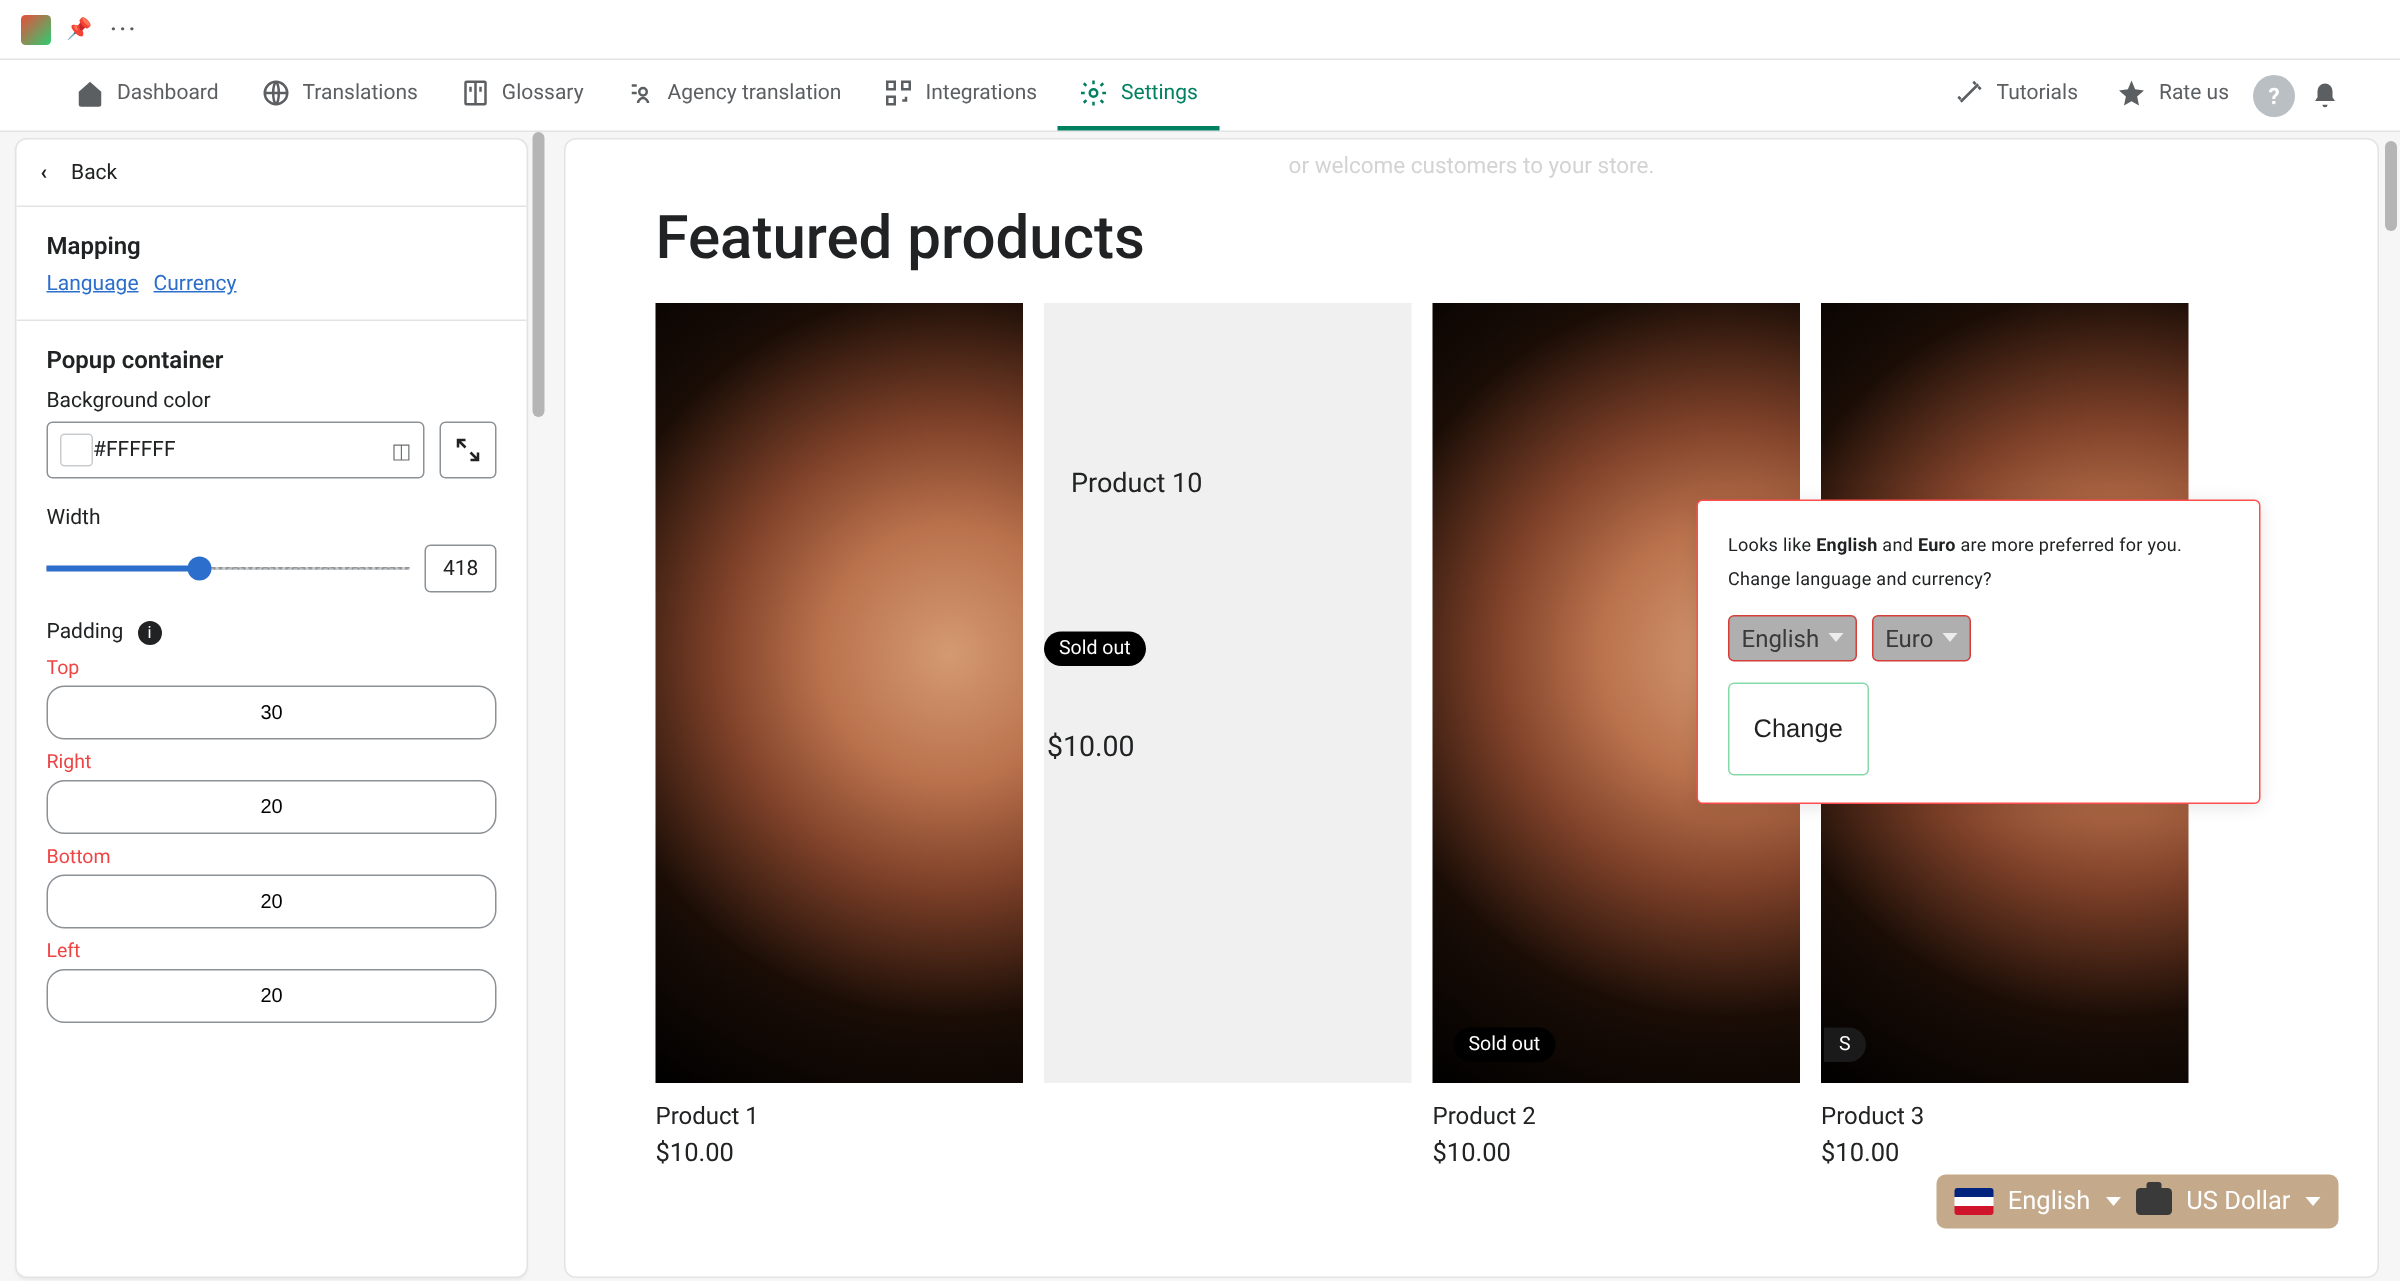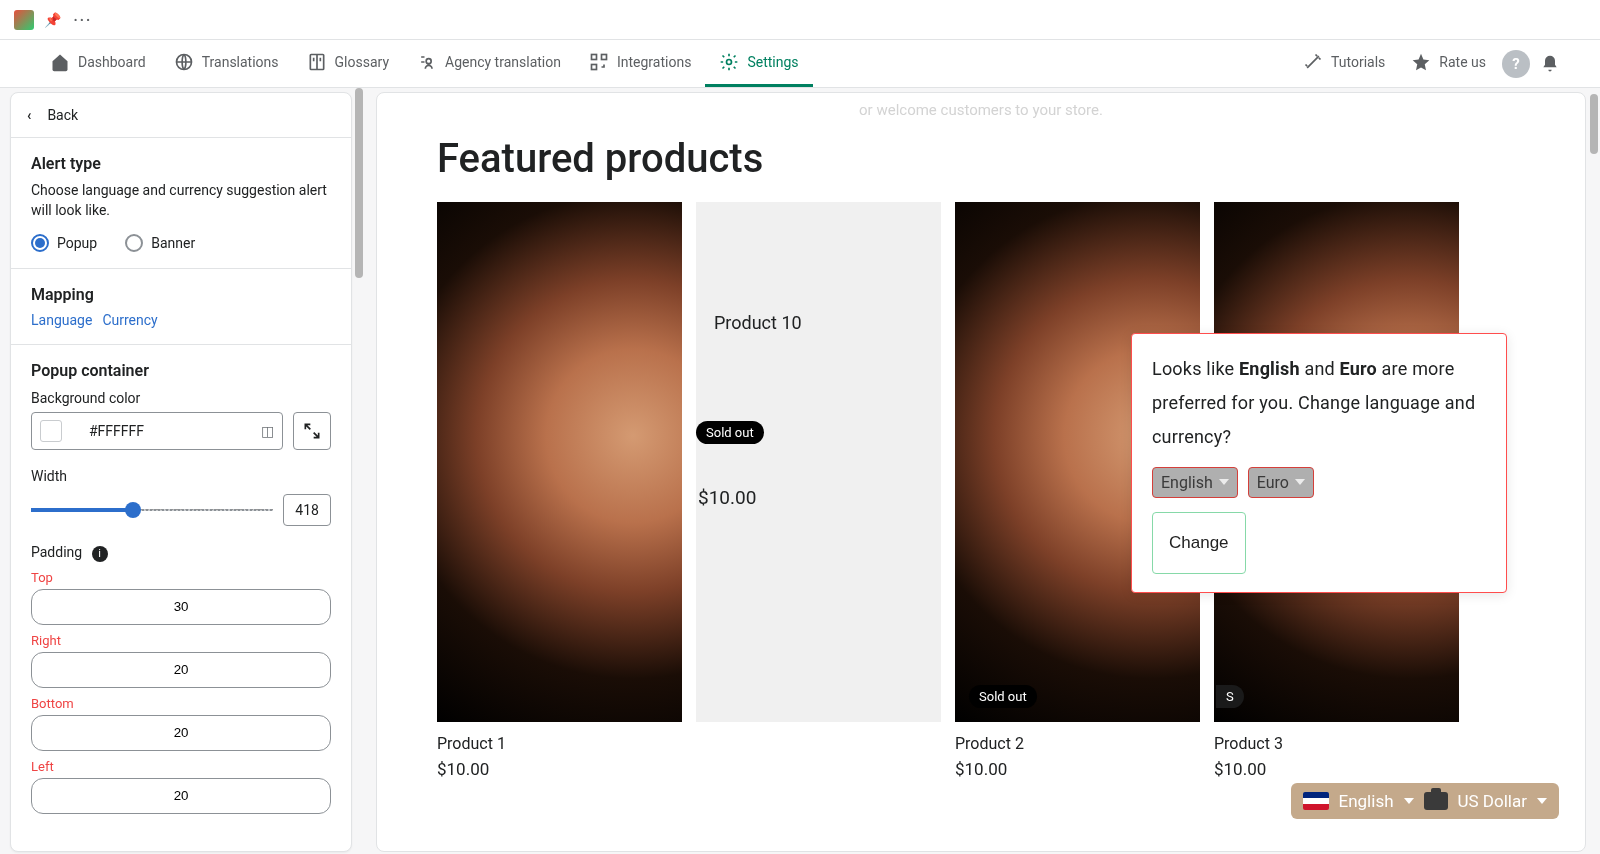--- a/index.html
+++ b/index.html
@@ -33,26 +33,26 @@
 .sb-section { padding: 16px 20px; border-bottom: 1px solid #e1e3e5; }
 .sb-section.last { border-bottom:none; }
 .sb-h2 { font-size: 16px; font-weight: 600; margin-bottom: 8px; }
 .sb-desc { font-size: 14px; color: #202223; margin-bottom: 14px; line-height: 1.4; }
 .radio-row { display: flex; gap: 28px; }
 .radio-opt { display: flex; align-items: center; gap: 8px; cursor:pointer; }
 .radio { width: 18px; height: 18px; border: 2px solid #8c9196; border-radius: 50%; display:flex; align-items:center; justify-content:center; }
 .radio.checked { border-color: #2c6ecb; }
 .radio.checked .dot { width: 10px; height: 10px; background: #2c6ecb; border-radius: 50%; }
 .links { display:flex; gap: 10px; }
-.link { color: #2c6ecb; cursor:pointer; }
+.link { color: #2c6ecb; text-decoration: underline; cursor:pointer; }
 
 .field-label { font-size: 14px; color: #202223; margin-bottom: 6px; }
 .field-label-sm { font-size: 13px; color: #ef4444; margin-bottom: 4px; margin-top: 8px; }
 .color-row { display:flex; gap: 10px; }
-.color-input { flex:1; display:flex; align-items:center; border:1px solid #8c9196; border-radius:4px; padding:6px 8px; background:#fff; gap:27px; }
+.color-input { flex:1; display:flex; align-items:center; border:1px solid #8c9196; border-radius:4px; padding:6px 8px; background:#fff; gap:0; }
 .color-sw { width:22px; height:22px; border:1px solid #c9cccf; border-radius:3px; background:#fff; }
 .color-hex { flex:1; }
 .icon-square { width:38px; height:38px; border:1px solid #8c9196; border-radius:4px; display:flex; align-items:center; justify-content:center; cursor:pointer; }
 
 .slider-row { display:flex; align-items:center; gap: 10px; margin-top: 10px; justify-content: space-between; }
 .slider { flex:1; position:relative; height: 18px; display:flex; align-items:center; }
 .track { position:absolute; height:2px; background: #c9cccf; width:100%; border-top:1px dashed #979797; }
 .fill { position:absolute; height:4px; background:#2c6ecb; width:42%; }
 .thumb2 { position:absolute; left:42%; width:16px; height:16px; background:#2c6ecb; border-radius:50%; transform:translateX(-50%); }
 .dots { position:absolute; left:42%; right:0; height:4px; background-image: radial-gradient(#8c9196 1px, transparent 1px); background-size: 4px 4px; }
@@ -74,21 +74,21 @@
 .product .title { margin-top: 12px; font-size: 16px; }
 .product .price { margin-top: 6px; font-size: 17px; }
 .badge { position:absolute; bottom:14px; left:14px; background:#000; color:#fff; font-size:13px; padding:4px 10px; border-radius:12px; }
 .badge.left-cut { left:2px; border-radius: 0 12px 12px 0; background:#1a1a1a; }
 .empty-area { flex:1; display:flex; flex-direction:column; justify-content:flex-start; padding-top:110px; }
 .empty-title { font-size:18px; color:#202223; padding-left:18px; }
 .empty-pill { margin-top: 88px; margin-left:0; }
 .empty-price { font-size:19px; color:#202223; padding: 42px 0 0 2px; }
 
 .popup { position:absolute; left:754px; top:240px; width:376px; background:#fff; border:1px solid #ff4d4d; border-radius:4px; padding:18px 20px; box-shadow:0 2px 12px rgba(0,0,0,.1); }
-.popup-msg { font-size:18px; line-height:1.9; margin-bottom:12px; letter-spacing: .2px; }
+.popup-msg { font-size:12px; line-height:1.9; margin-bottom:12px; letter-spacing: .2px; }
 .popup-msg b { font-weight:700; }
 .popup-selects { display:flex; gap:10px; margin-bottom:14px; }
 .psel { border:1px solid #d43f3a; background:#afafaf; color:#3a3a3a; padding:5px 8px; border-radius:4px; display:flex; align-items:center; gap:6px; cursor:pointer; font-size:16px; }
 .psel .arr { width:0; height:0; border-left:5px solid transparent; border-right:5px solid transparent; border-top:6px solid #ececec; }
 .change-btn { border:1px solid #86d9a8; color:#222; background:#fff; padding:20px 16px; border-radius:4px; font-size:17px; cursor:pointer; }
 
 .switcher { position:absolute; right:26px; bottom:32px; background:#c4a98b; border-radius:6px; padding:8px 12px; display:flex; align-items:center; gap:10px; color:#fff; font-size:17px; cursor:pointer; }
 .flag { width:26px; height:18px; background:linear-gradient(#00247d 33%,#fff 33% 66%,#cf142b 66%); position:relative; border-radius:2px; }
 .cam { width:24px; height:18px; background:#3a3a3a; border-radius:3px; position:relative; }
 .cam::after { content:''; position:absolute; top:-4px; left:7px; width:10px; height:5px; background:#3a3a3a; border-radius:2px 2px 0 0; }
@@ -188,36 +188,20 @@
       </div>
   </div>
 </div>
 
 <div class="body">
   <div class="sidebar-wrap">
     <div class="sidebar">
       <div class="sb-header">
         <span class="chev">‹</span>
         <span>Back</span>
-      </div>
-      <div class="sb-section">
-        <div class="sb-h2">Alert type</div>
-        <div class="sb-desc">Choose language and currency suggestion alert will look like.</div>
-        <div class="radio-row">
-          <div class="radio-opt">
-            <div class="radio checked">
-                <div class="dot"></div>
-              </div>
-            <span>Popup</span>
-          </div>
-          <div class="radio-opt">
-            <div class="radio"></div>
-            <span>Banner</span>
-          </div>
-        </div>
       </div>
       <div class="sb-section">
         <div class="sb-h2">Mapping</div>
         <div class="links">
           <span class="link">Language</span>
           <span class="link">Currency</span>
         </div>
       </div>
       <div class="sb-section last">
         <div class="sb-h2">Popup container</div>

